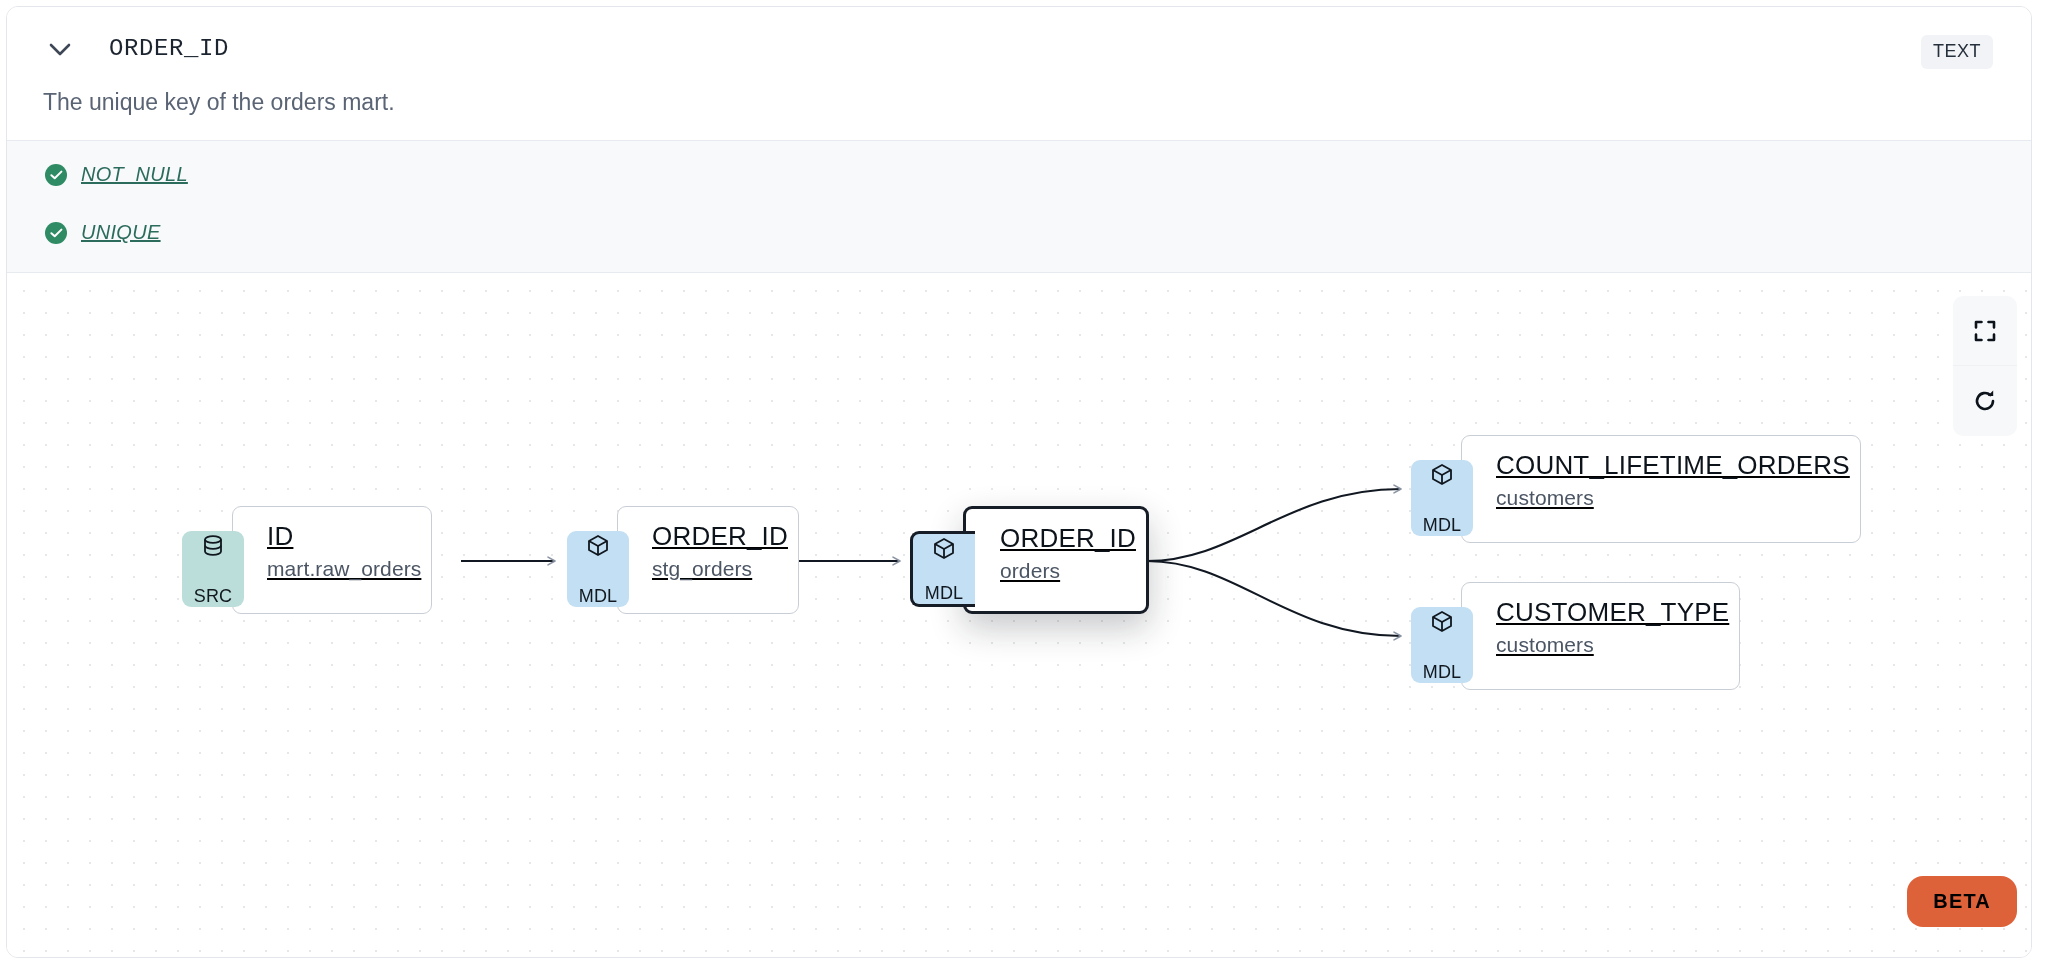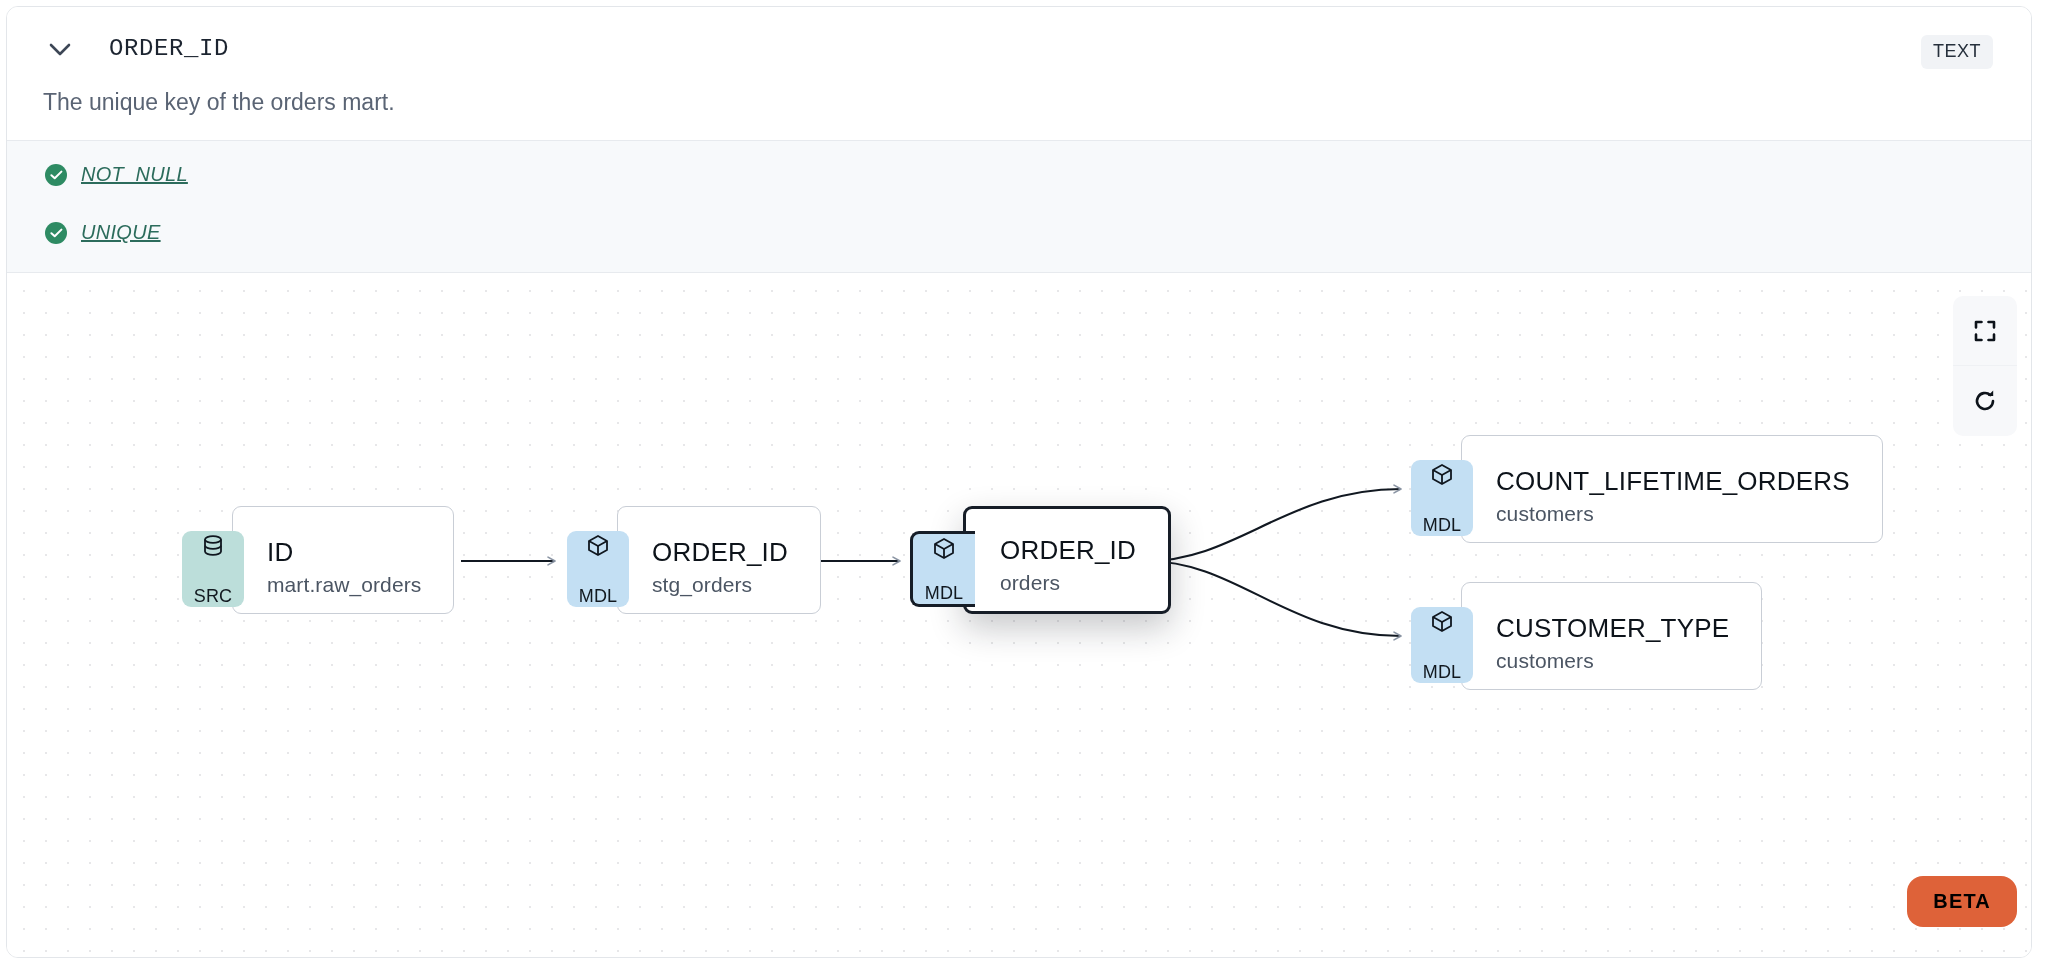--- a/index.html
+++ b/index.html
@@ -153,25 +153,26 @@
     font-size: 18px;
     color: #11181F;
     font-family: "Liberation Sans", sans-serif;
     letter-spacing: 0.2px;
   }
   .node-body {
     background: #ffffff;
     border: 1px solid #C9CED6;
     border-radius: 9px;
     margin-left: -12px;
-    padding: 14px 32px 16px 34px;
+    padding: 14px 10px 16px 34px;
     display: flex;
     flex-direction: column;
-    justify-content: flex-end;
+    justify-content: flex-start;
     min-height: 108px;
+    text-decoration: underline;
   }
   .node-name {
     font-size: 26px;
     color: #0D131A;
     letter-spacing: 0.2px;
     white-space: nowrap;
     line-height: 1.18;
   }
   .node-sub {
     font-size: 21px;

